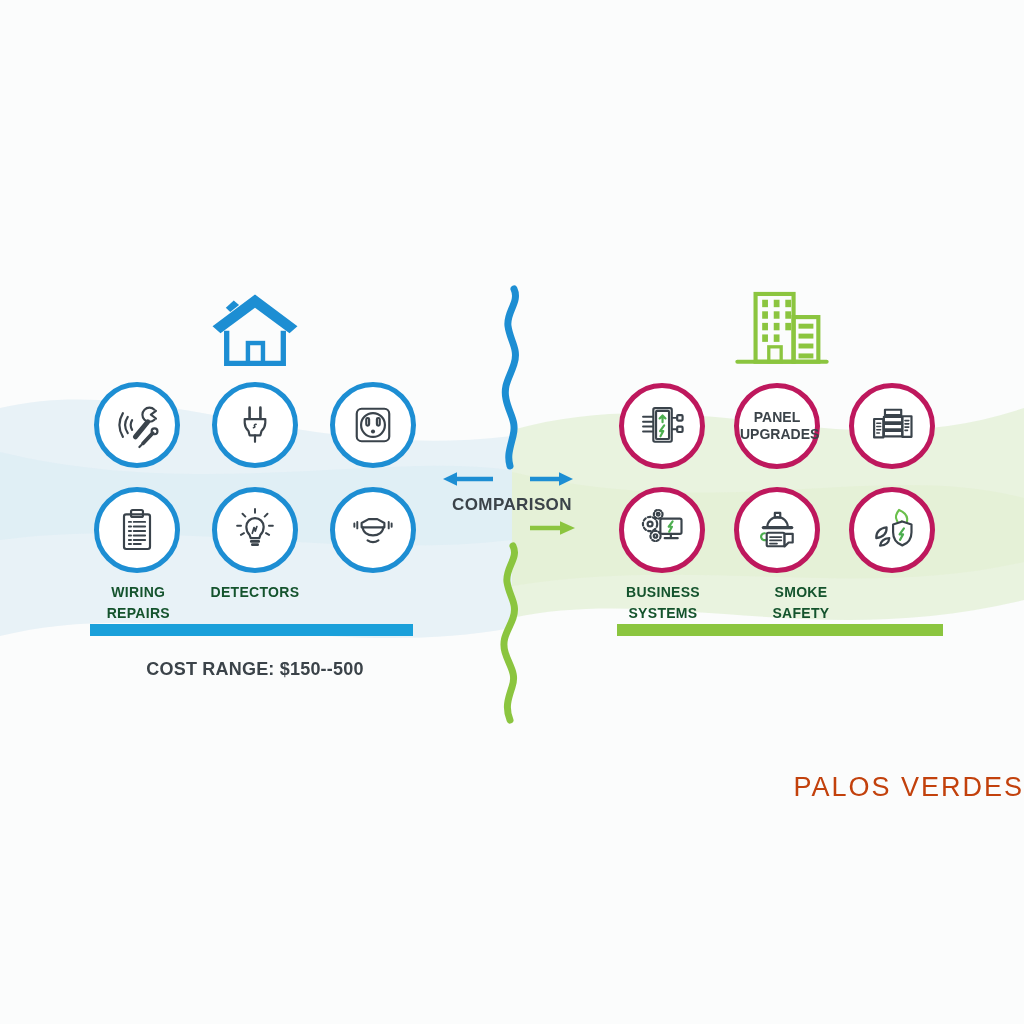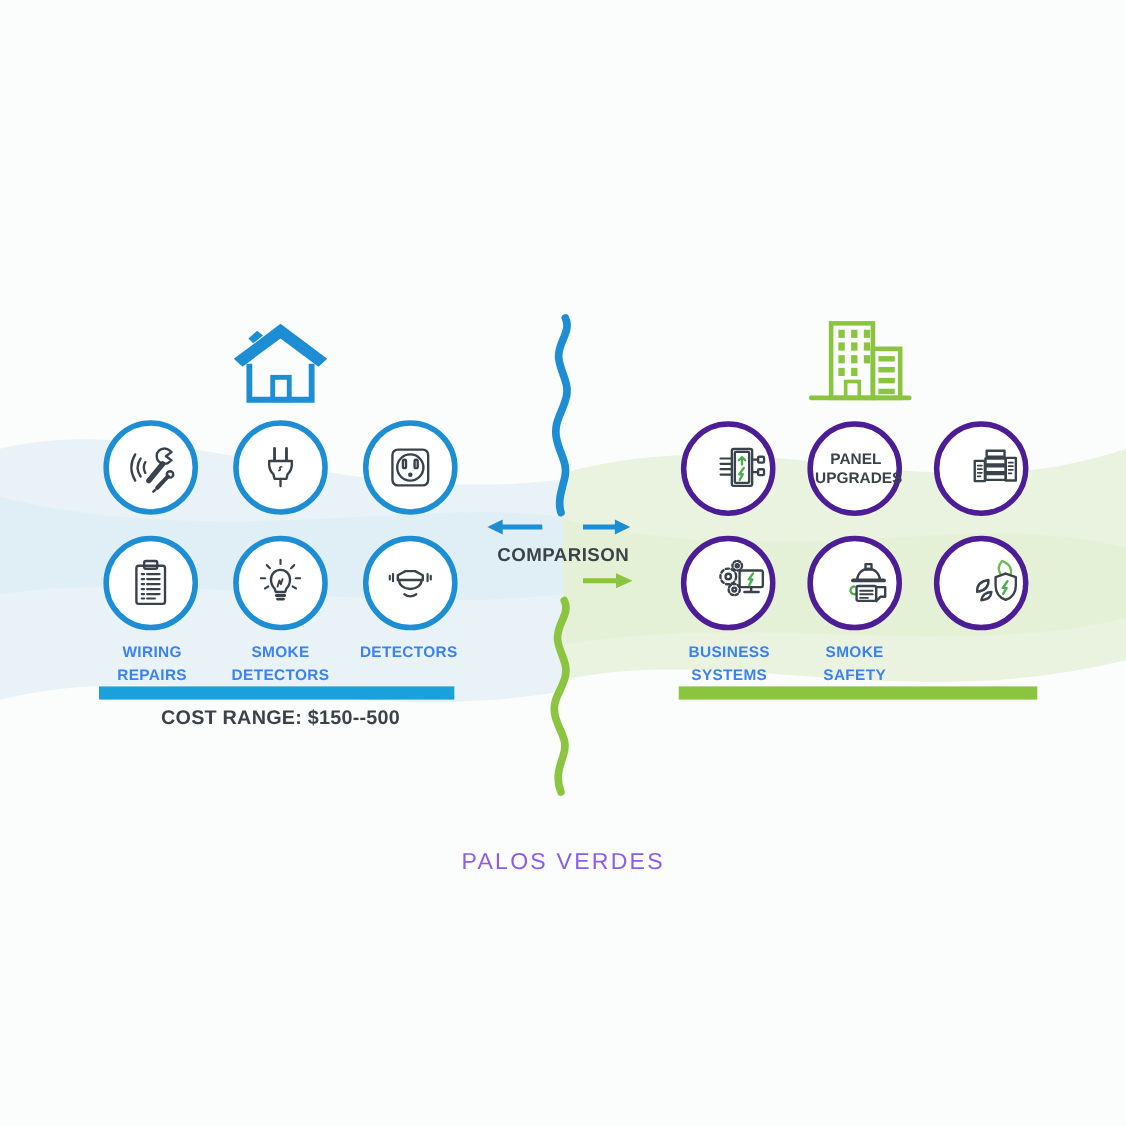--- a/index.html
+++ b/index.html
@@ -6,36 +6,36 @@
   body{width:1024px;height:1024px;position:relative;overflow:hidden;
        background:#fbfcfc;font-family:"Liberation Sans",sans-serif;color:#3b4349;}
   .abs{position:absolute;}
   svg{display:block;}
   
   .panel{position:absolute;}
   .circle-row{display:flex;justify-content:space-between;padding:0 14px;position:absolute;left:0;right:0;}
   .svc-circle{width:86px;height:86px;border-radius:50%;background:#ffffff;
               box-sizing:border-box;display:flex;align-items:center;justify-content:center;}
   .blue-ring{border:5px solid #1d8ed3;}
-  .green-ring{border:5px solid #4c1d95;justify-content:flex-end;}
+  .green-ring{border:5px solid #be185d;}
   .circle-text{font-size:14px;font-weight:600;text-align:center;line-height:1.25;width:74px;color:#3b4349;}
   .label-row{display:flex;position:absolute;left:0;right:0;}
   .label-cell{width:33.33%;display:flex;justify-content:center;}
   .svc-label{font-size:14px;font-weight:600;text-align:center;line-height:1.5;
-             width:104px;letter-spacing:.3px;color:#3b82f6;}
+             width:104px;letter-spacing:.3px;color:#14532d;}
   .cost-bar{position:absolute;height:12px;}
   .bar-blue{background:#1aa0da;}
   .bar-green{background:#8bc53f;}
   .cost-text{position:absolute;left:0;right:0;text-align:center;font-size:18px;font-weight:600;
-             letter-spacing:.2px;color:#3b4349;}
+             letter-spacing:.2px;color:#3b4349;margin-top:17px;}
   
   .center-group{position:absolute;left:429px;top:464px;width:166px;text-align:center;}
   .comparison-label{font-size:17px;font-weight:600;letter-spacing:.4px;color:#3b4349;margin:1px 0 2px 0;}
-  .footer-title{position:absolute;left:0;right:0;top:772px;text-align:center;
-                font-size:21px;font-weight:500;letter-spacing:2px;color:#8b5cf6;}
+  .footer-title{position:absolute;left:0;right:0;top:772px;text-align:right;
+                font-size:27px;font-weight:500;letter-spacing:2px;color:#c2410c;}
   .ic{stroke:#3a434b;fill:none;stroke-width:2;stroke-linecap:round;stroke-linejoin:round;}
 </style>
 </head>
 <body>
 
 <svg class="abs" width="1024" height="1024" viewBox="0 0 1024 1024" style="left:0;top:0;">
   <path d="M0 408 C 150 372 300 462 512 436 L512 628 C 330 662 160 596 0 636 Z" fill="#bcd9ec" opacity="0.30"></path>
   <path d="M0 452 C 200 500 380 452 512 470 L512 540 C 340 560 160 518 0 540 Z" fill="#dcecf5" opacity="0.65"></path>
   <path d="M512 430 C 700 378 840 470 1024 408 L1024 600 C 820 650 660 586 512 618 Z" fill="#d3e9bd" opacity="0.45"></path>
   <path d="M512 472 C 720 522 880 460 1024 498 L1024 562 C 860 600 700 556 512 586 Z" fill="#e3f0d3" opacity="0.65"></path>
@@ -135,23 +135,20 @@
         <path d="M9.5 16.5 v6 M6.8 18 v3 M38.5 16.5 v6 M41.2 18 v3" stroke-width="1.8"></path>
       </svg>
     </div>
   </div>
 
   <div class="label-row" style="top:200px;">
     <div class="label-cell">
         <div class="svc-label">WIRING REPAIRS</div>
       </div>
     <div class="label-cell">
-        <div class="svc-label">SMOKE DETECTORS</div>
-      </div>
-    <div class="label-cell">
         <div class="svc-label">DETECTORS</div>
       </div>
   </div>
 
   <div class="cost-bar bar-blue" style="left:10px;width:323px;top:242px;"></div>
   <div class="cost-text" style="top:260px;">COST RANGE: $150--500</div>
 </div>
 
 <div class="panel" style="left:606px;top:383px;width:342px;height:300px;">
   <div class="circle-row" style="top:0;padding:0 13px;">
@@ -213,21 +210,21 @@
       <svg width="52" height="52" viewBox="0 0 48 48" class="ic">
         <path d="M30.5 5.5 q-4.5 5.5 -2 9.5 q1.5 2.2 .5 4.5 q2.8 -.8 3.8 -3.5 q2.2 2 1.2 5 q4.5 -2.5 4 -7.5 q-.4 -5 -7.5 -8 z" stroke="#6abf4b"></path>
         <path d="M9.5 31.5 q-.5 -8.5 9.5 -10 q.5 8.5 -9.5 10 z"></path>
         <path d="M13 38.5 q1 -6.5 8.5 -7 q-.5 6.5 -8.5 7 z"></path>
         <path d="M25 19 l8.5 -2.8 8.5 2.8 v7 q0 9 -8.5 12.2 q-8.5 -3.2 -8.5 -12.2 z" fill="#ffffff"></path>
         <path d="M35 22.5 l-4 5.6 h3.2 l-2.8 5" stroke="#4cae4f"></path>
       </svg>
     </div>
   </div>
 
-  <div class="label-row" style="top:199px;">
+  <div class="label-row" style="top:199px;gap:24px;">
     <div class="label-cell">
         <div class="svc-label">BUSINESS SYSTEMS</div>
       </div>
     <div class="label-cell">
         <div class="svc-label">SMOKE SAFETY</div>
       </div>
   </div>
 
   <div class="cost-bar bar-green" style="left:11px;width:326px;top:241px;"></div>
 </div>

